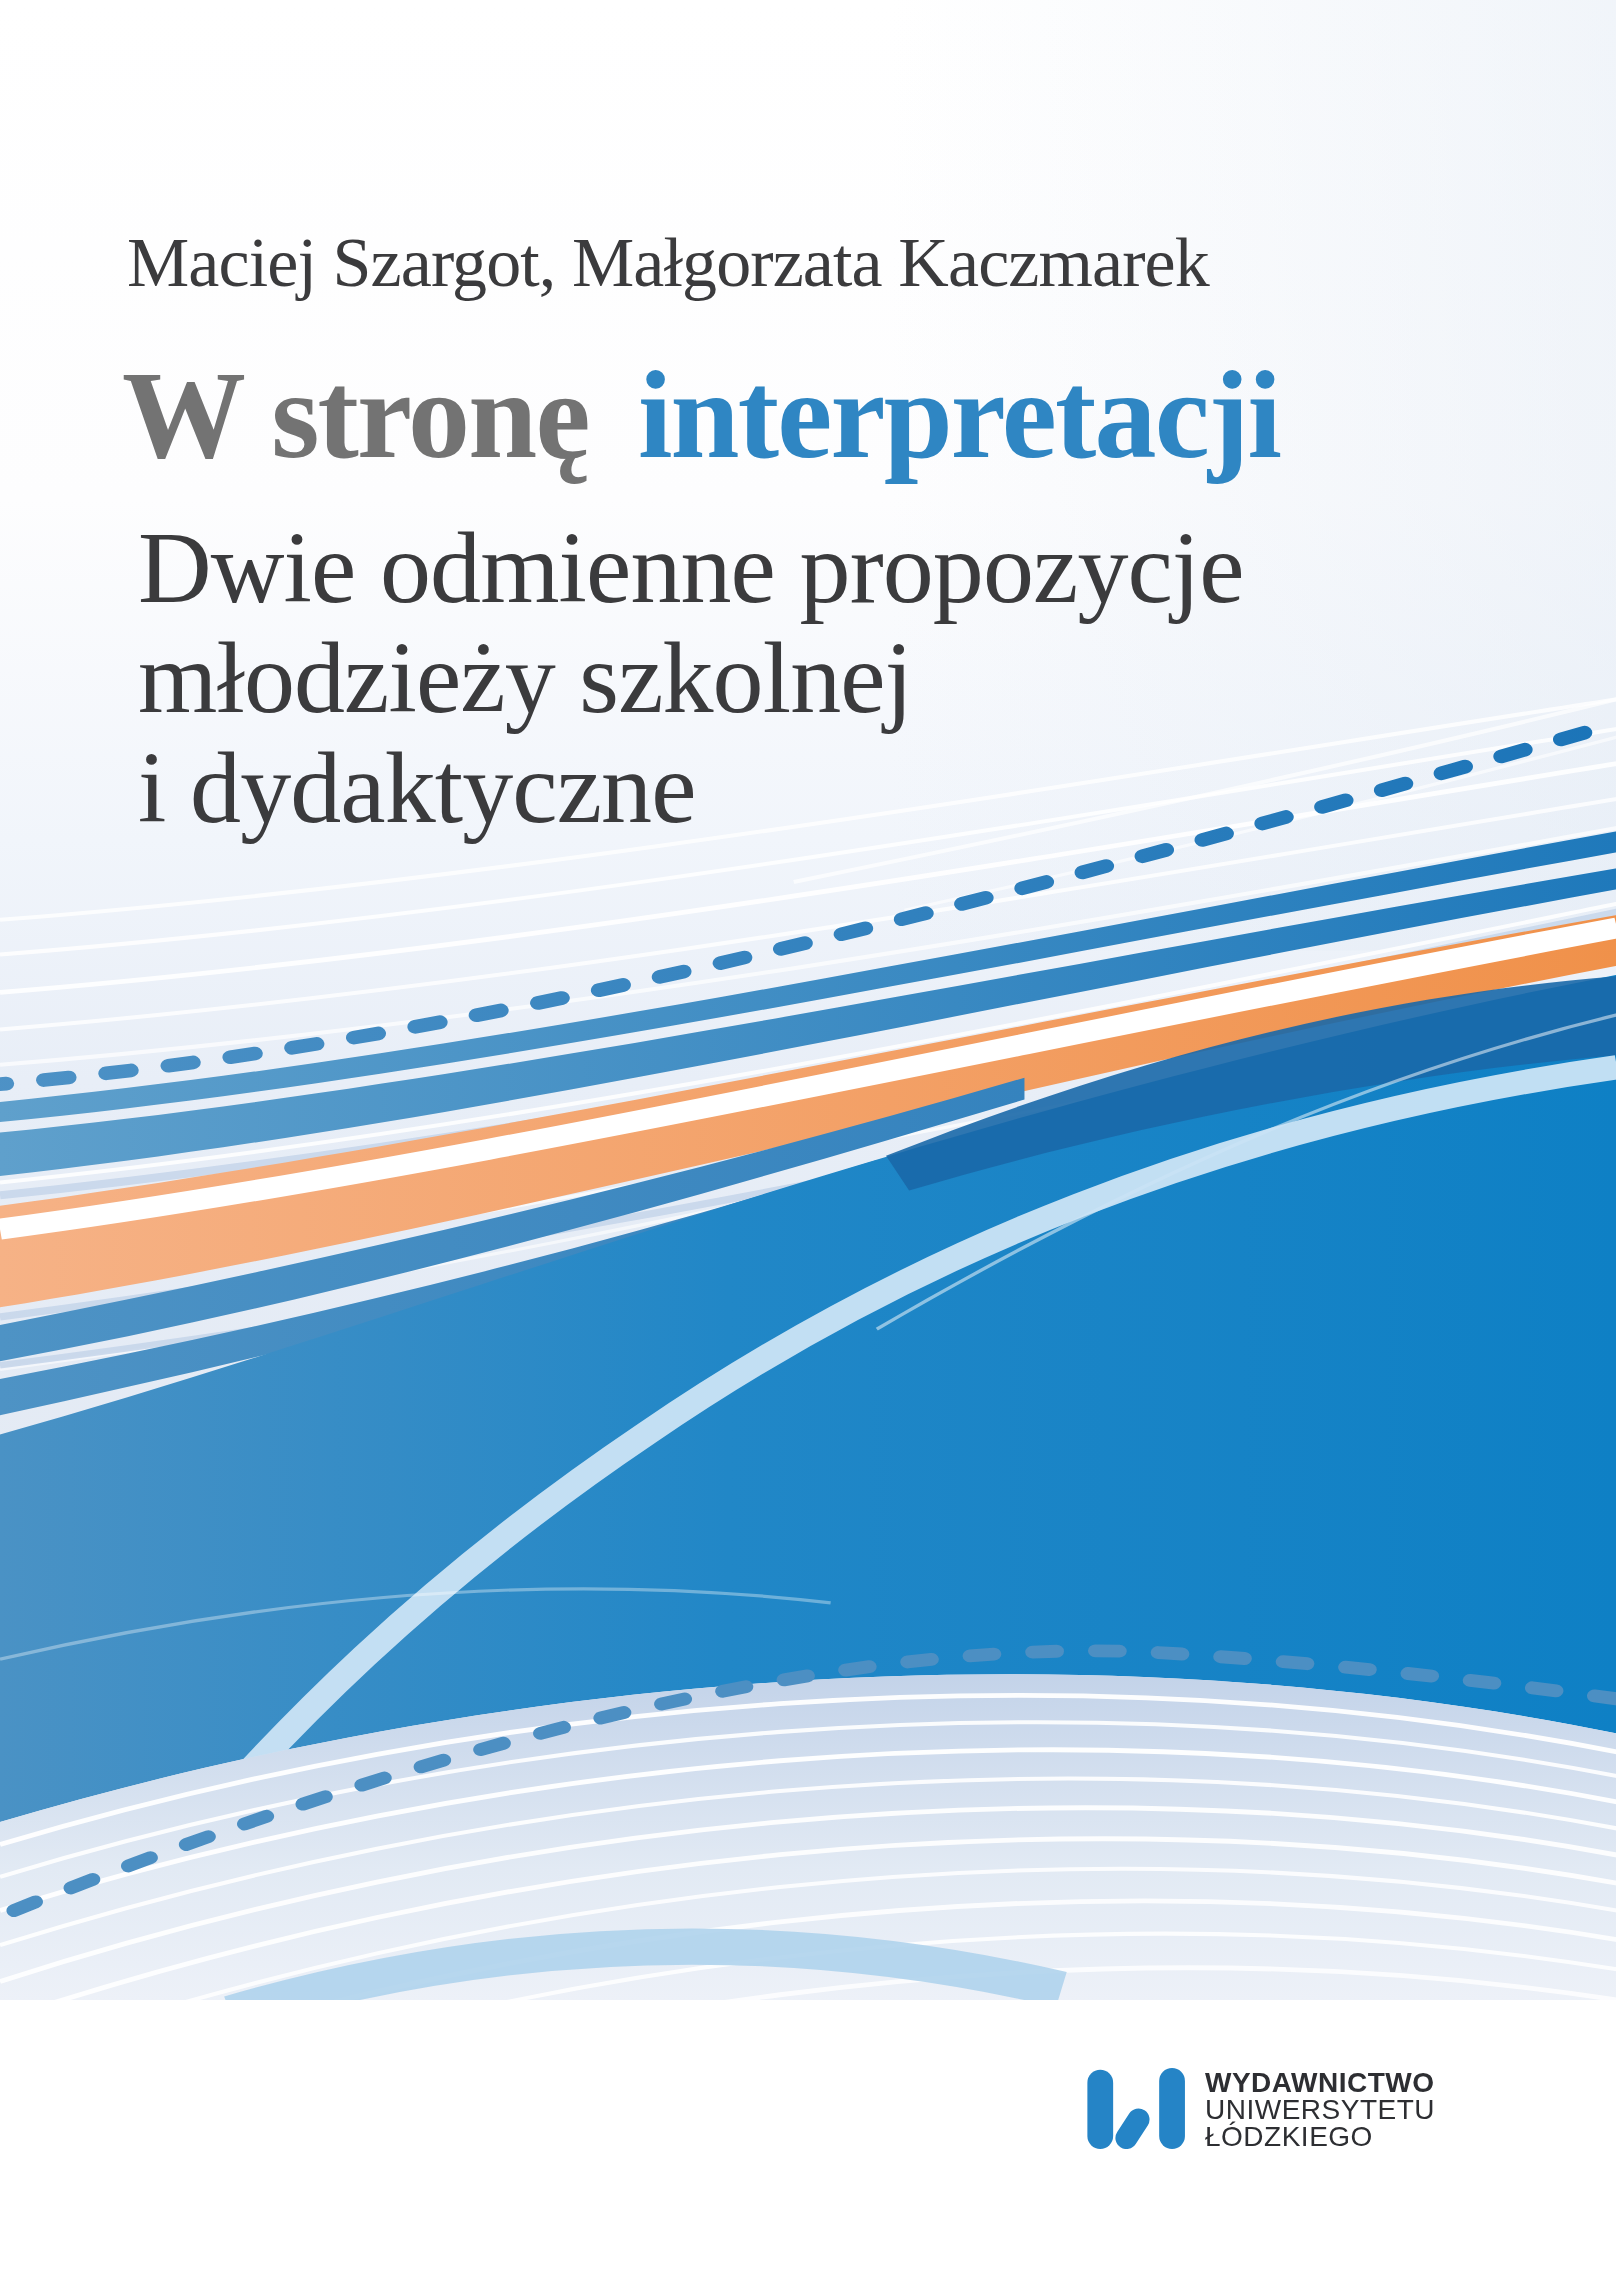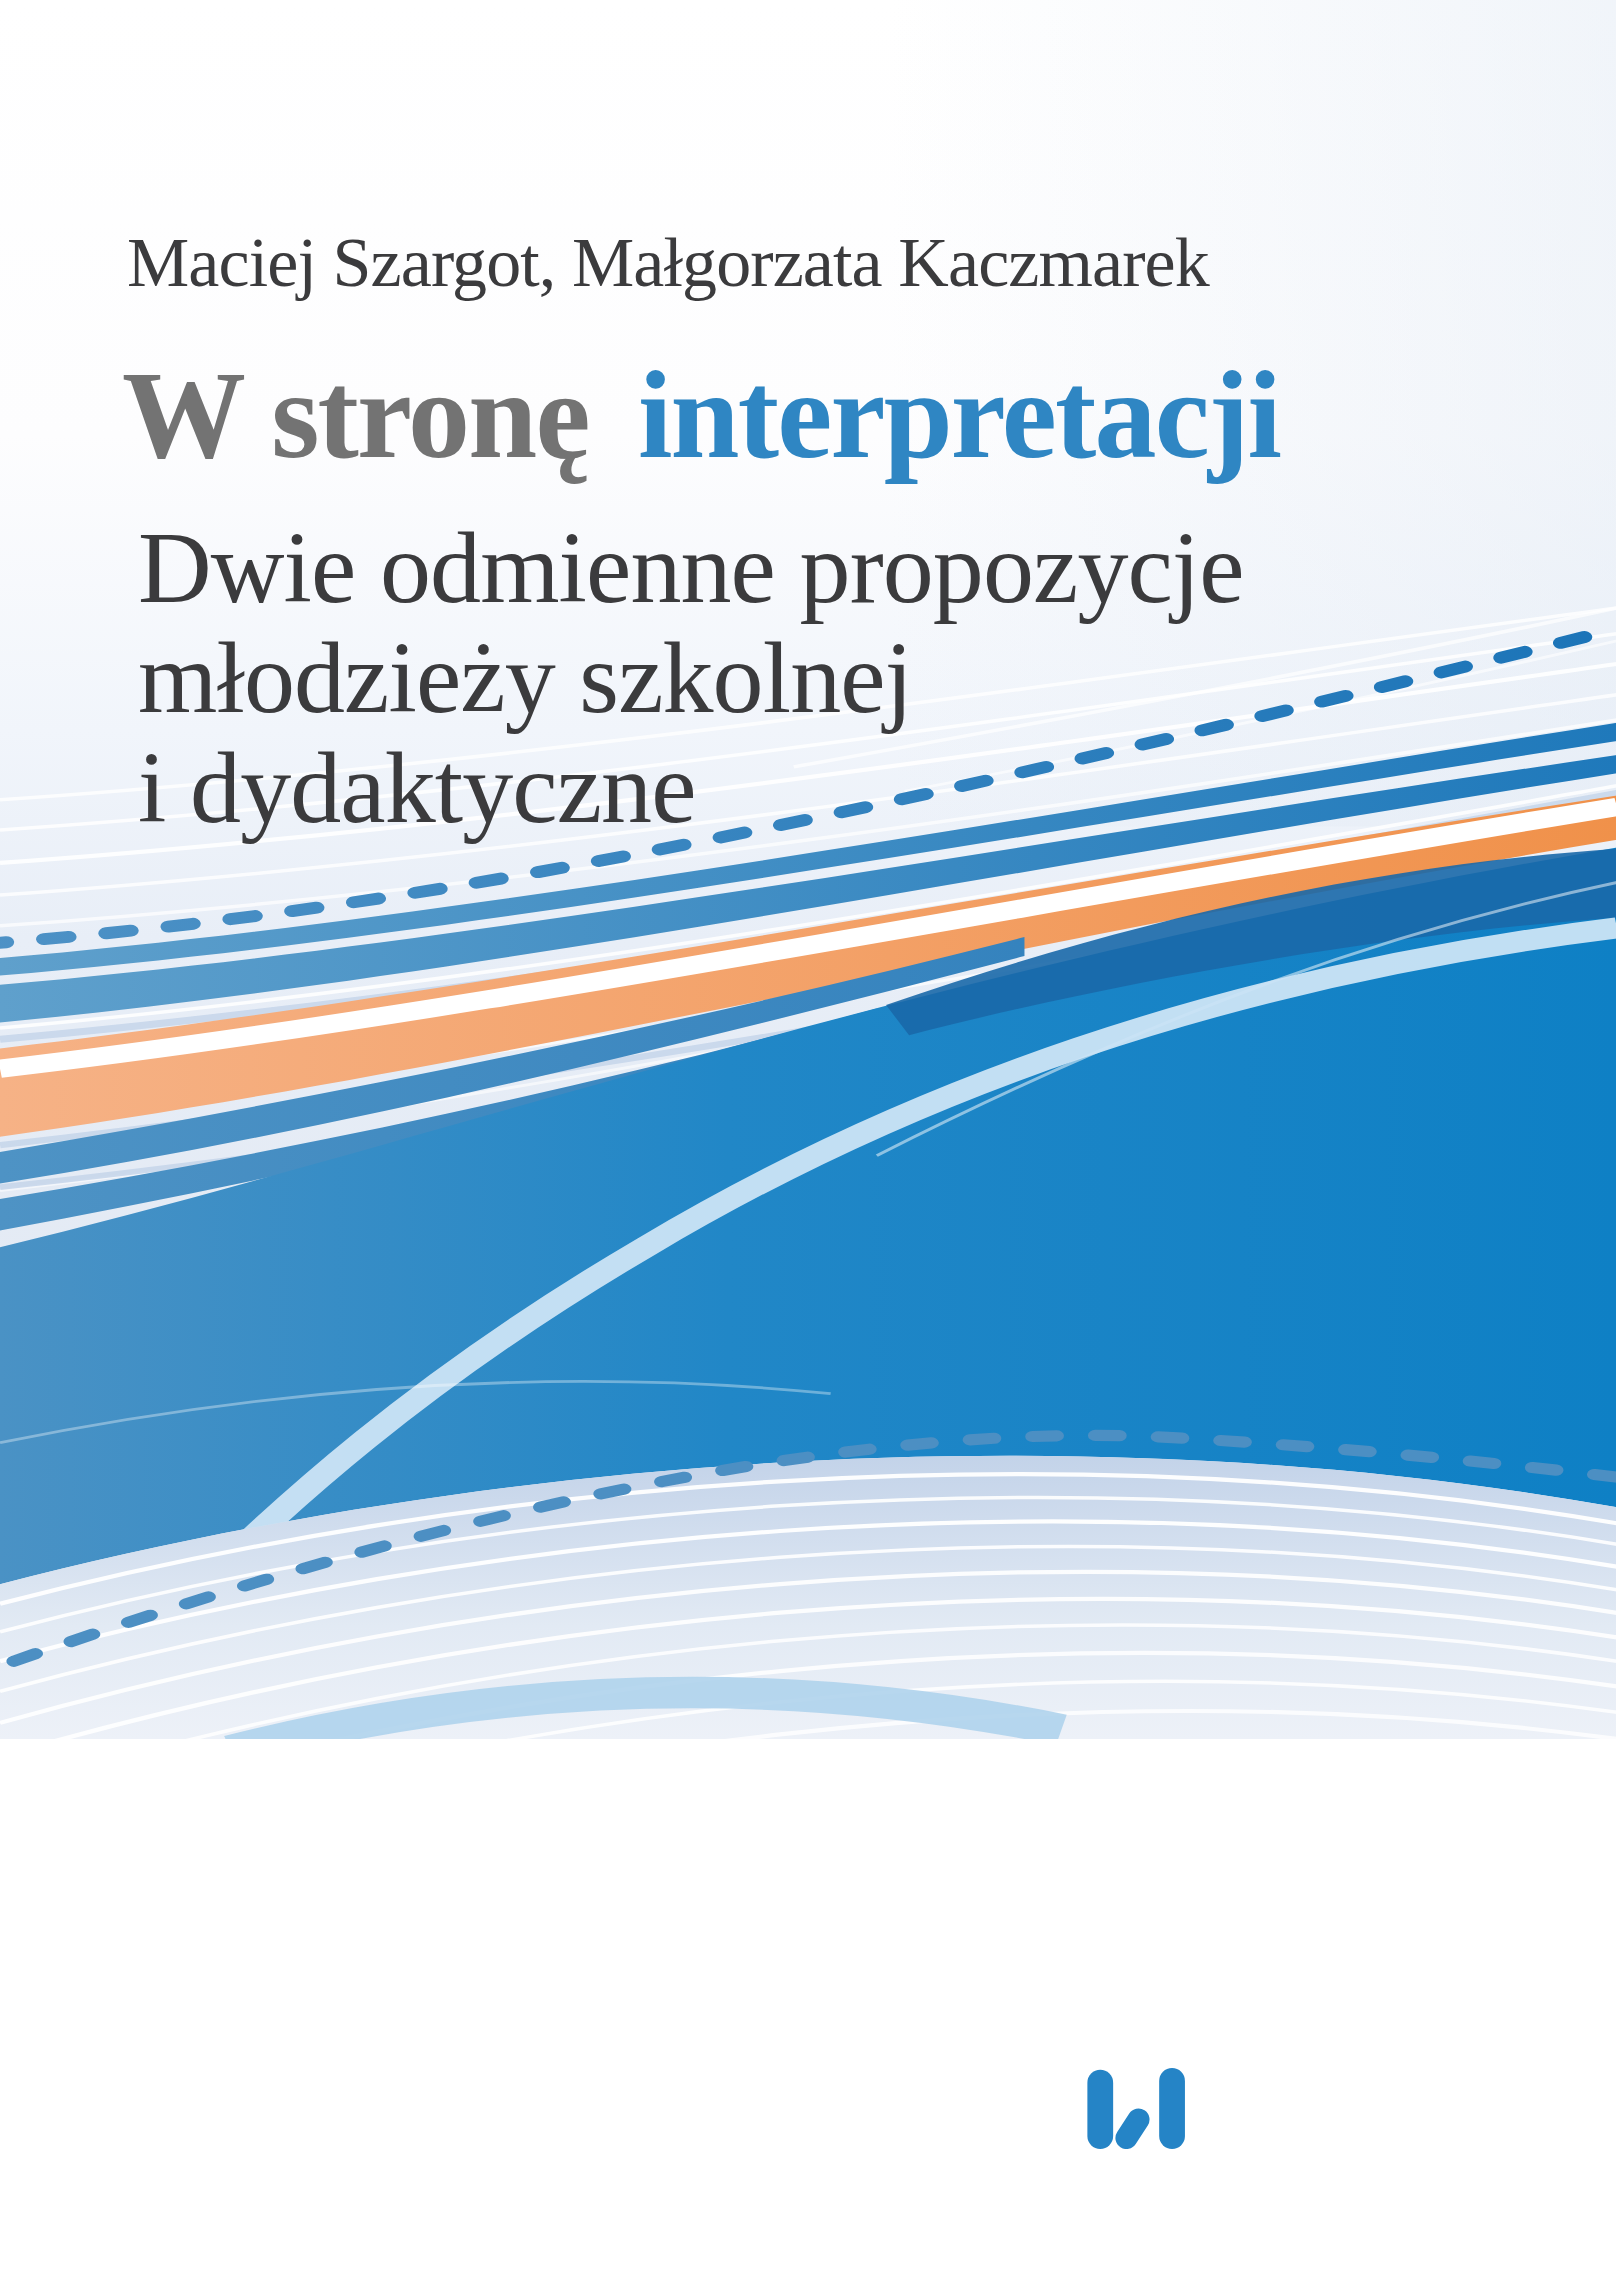--- a/index.html
+++ b/index.html
@@ -1,21 +1,21 @@
 <!DOCTYPE html>
 <html style="font-size:14.8px"><head>
 <meta charset="utf-8">
 <style>
   html,body{margin:0;padding:0;}
   body{
     width:1617px;height:2292px;position:relative;overflow:hidden;
     background:#ffffff;
     font-family:"Liberation Serif", serif;
   }
-  .stage{position:absolute;inset:0;width:1617px;height:1739px;}
+  .stage{position:absolute;inset:0;width:1617px;height:2000px;}
   svg.bg{position:absolute;inset:0;width:100%;height:100%;display:block;}
   .authors{
     position:absolute;left:127px;top:223px;
     font-size:70px;color:#3b3b3d;letter-spacing:-0.9px;white-space:nowrap;
   }
   .title{
     position:absolute;left:122px;top:345px;
     font-size:124px;font-weight:bold;letter-spacing:-1.8px;white-space:nowrap;
   }
   .title .accent{color:#737373;}
@@ -156,16 +156,21 @@
   </div>
 
   <div class="publisher">
     <svg class="logo-mark" viewBox="0 0 110 88">
       <rect x="0" y="2" width="28" height="86" rx="14" fill="#2584c6"></rect>
       <rect x="78" y="0" width="28" height="88" rx="14" fill="#2584c6"></rect>
       <g transform="rotate(33 49 66)">
         <rect x="37" y="42" width="24" height="48" rx="12" fill="#2584c6"></rect>
       </g>
     </svg>
+    <div class="logo-text">
+      <div class="l1">WYDAWNICTWO</div>
+      <div class="l2">UNIWERSYTETU</div>
+      <div class="l3">ŁÓDZKIEGO</div>
+    </div>
   </div>
 
 </div>
 
 
 </body></html>

